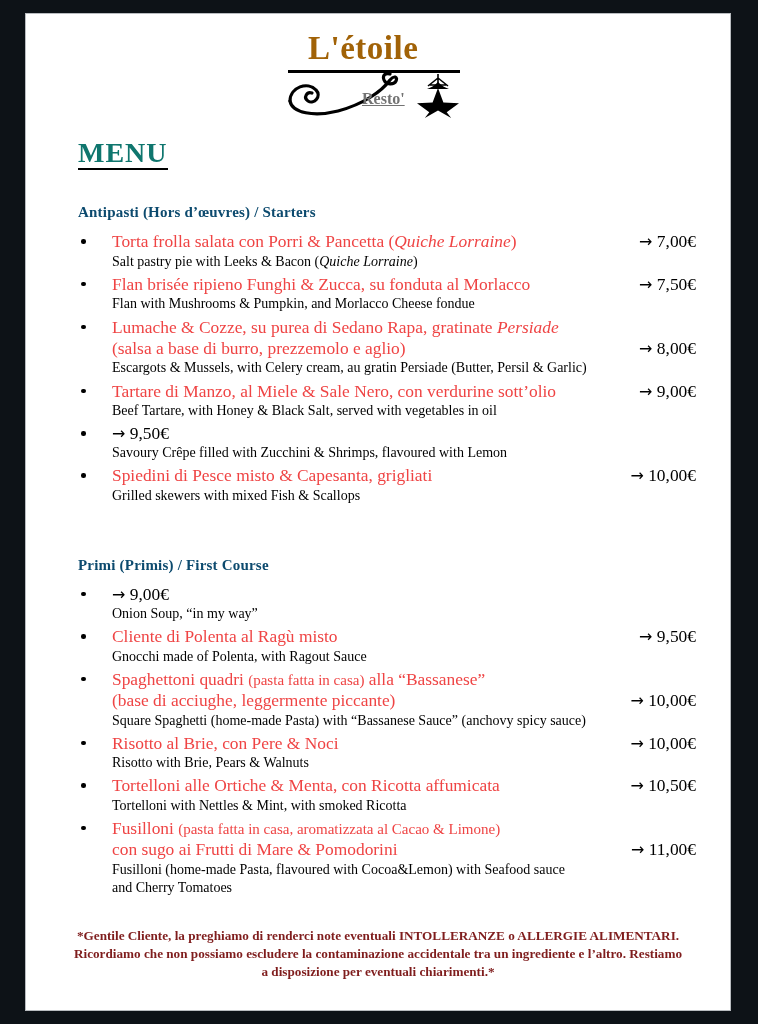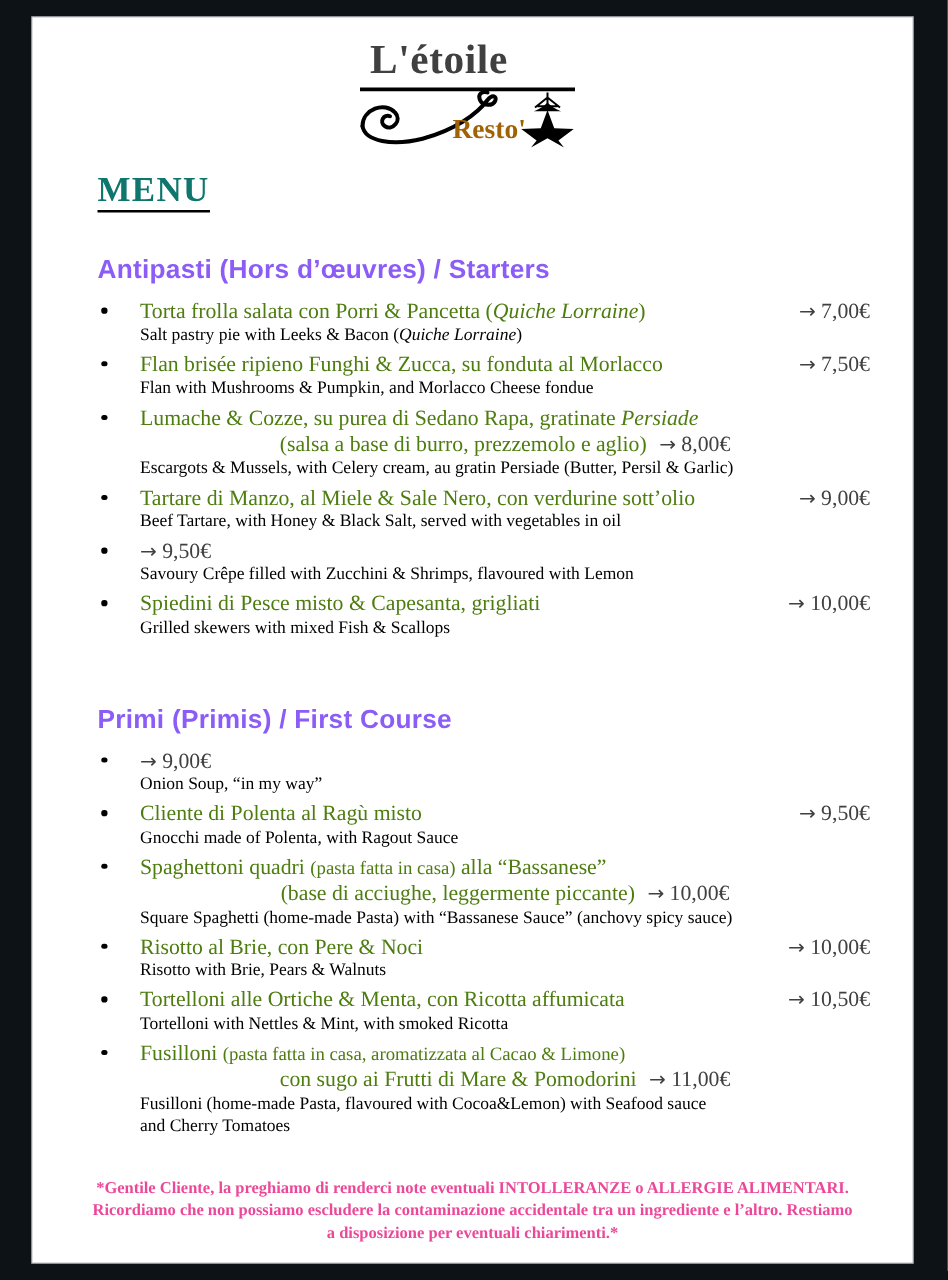--- a/index.html
+++ b/index.html
@@ -33,26 +33,26 @@
   .logo-box {
     position: absolute;
     left: 50%;
     transform: translateX(-50%);
     top: 16px;
     width: 180px;
     height: 92px;
   }
   .logo-title {
     position: absolute;
-    left: 8px;
+    left: 20px;
     top: 0px;
     font-size: 33px;
     font-weight: 700;
     letter-spacing: 0.5px;
-    color: #404040;
+    color: #a16207;
     font-family: "Liberation Serif", serif;
     white-space: nowrap;
   }
   .logo-rule {
     position: absolute;
     left: 0px;
     top: 40px;
     width: 172px;
     height: 3px;
     background: #000;
@@ -61,25 +61,26 @@
     position: absolute;
     left: -2px;
     top: 41px;
     width: 148px;
     height: 48px;
   }
   .logo-resto {
     position: absolute;
     left: 74px;
     top: 60px;
-    font-size: 22px;
+    font-size: 16px;
     font-weight: 700;
-    color: #a16207;
+    color: #737373;
     font-family: "Liberation Serif", serif;
     white-space: nowrap;
+    text-decoration: underline;
   }
   .logo-star {
     position: absolute;
     left: 126px;
     top: 42px;
     width: 48px;
     height: 48px;
   }
 
   
@@ -89,24 +90,24 @@
     font-family: "Liberation Serif", serif;
     color: #0f766e;
     letter-spacing: 1px;
     display: inline-block;
     border-bottom: 2px solid #000;
     padding-bottom: 1px;
     line-height: 1.05;
   }
   .section-title {
     margin: 34px 0 10px 52px;
-    font-size: 21px;
+    font-size: 15px;
     font-weight: 700;
-    font-family: Liberation Sans, sans-serif;
-    color: #8b5cf6;
+    font-family: Liberation Serif, serif;
+    color: #0c4a6e;
     letter-spacing: 0.2px;
   }
   .section-title.primi { margin-top: 52px; }
 
   
   .items { margin: 0; padding: 0; list-style: none; }
   .item {
     position: relative;
     padding-left: 86px;
     padding-right: 34px;
@@ -122,56 +123,56 @@
     border-radius: 50%;
   }
   .line {
     display: flex;
     align-items: baseline;
     justify-content: space-between;
     gap: 10px;
   }
   .name {
     font-size: 17.4px;
-    color: #4d7c0f;
+    color: #ef4444;
     font-family: "Liberation Serif", serif;
     line-height: 1.23;
   }
   .name .sm { font-size: 15px; }
   .name i, .desc i { font-style: italic; }
   .price {
     font-size: 17.4px;
-    color: #404040;
+    color: #000000;
     white-space: nowrap;
     font-family: "Liberation Serif", serif;
     flex: none;
   }
   .price .arrow { font-family: "DejaVu Sans", sans-serif; font-size: 16px; }
   .cont {
     display: flex;
     align-items: baseline;
-    justify-content: center;
+    justify-content: space-between;
     gap: 10px;
   }
   .desc {
     font-size: 14px;
     color: #000;
     font-family: "Liberation Serif", serif;
     line-height: 1.3;
     margin-top: 0px;
   }
 
   
   .footer {
     margin: 30px 46px 0 46px;
     text-align: center;
     font-size: 13.2px;
     font-weight: 700;
     line-height: 1.36;
-    color: #ec4899;
+    color: #7f1d1d;
     font-family: "Liberation Serif", serif;
   }
 </style>
 </head>
 <body>
 
 <div id="page">
 
   <div class="logo-wrap">
     <div class="logo-box">

